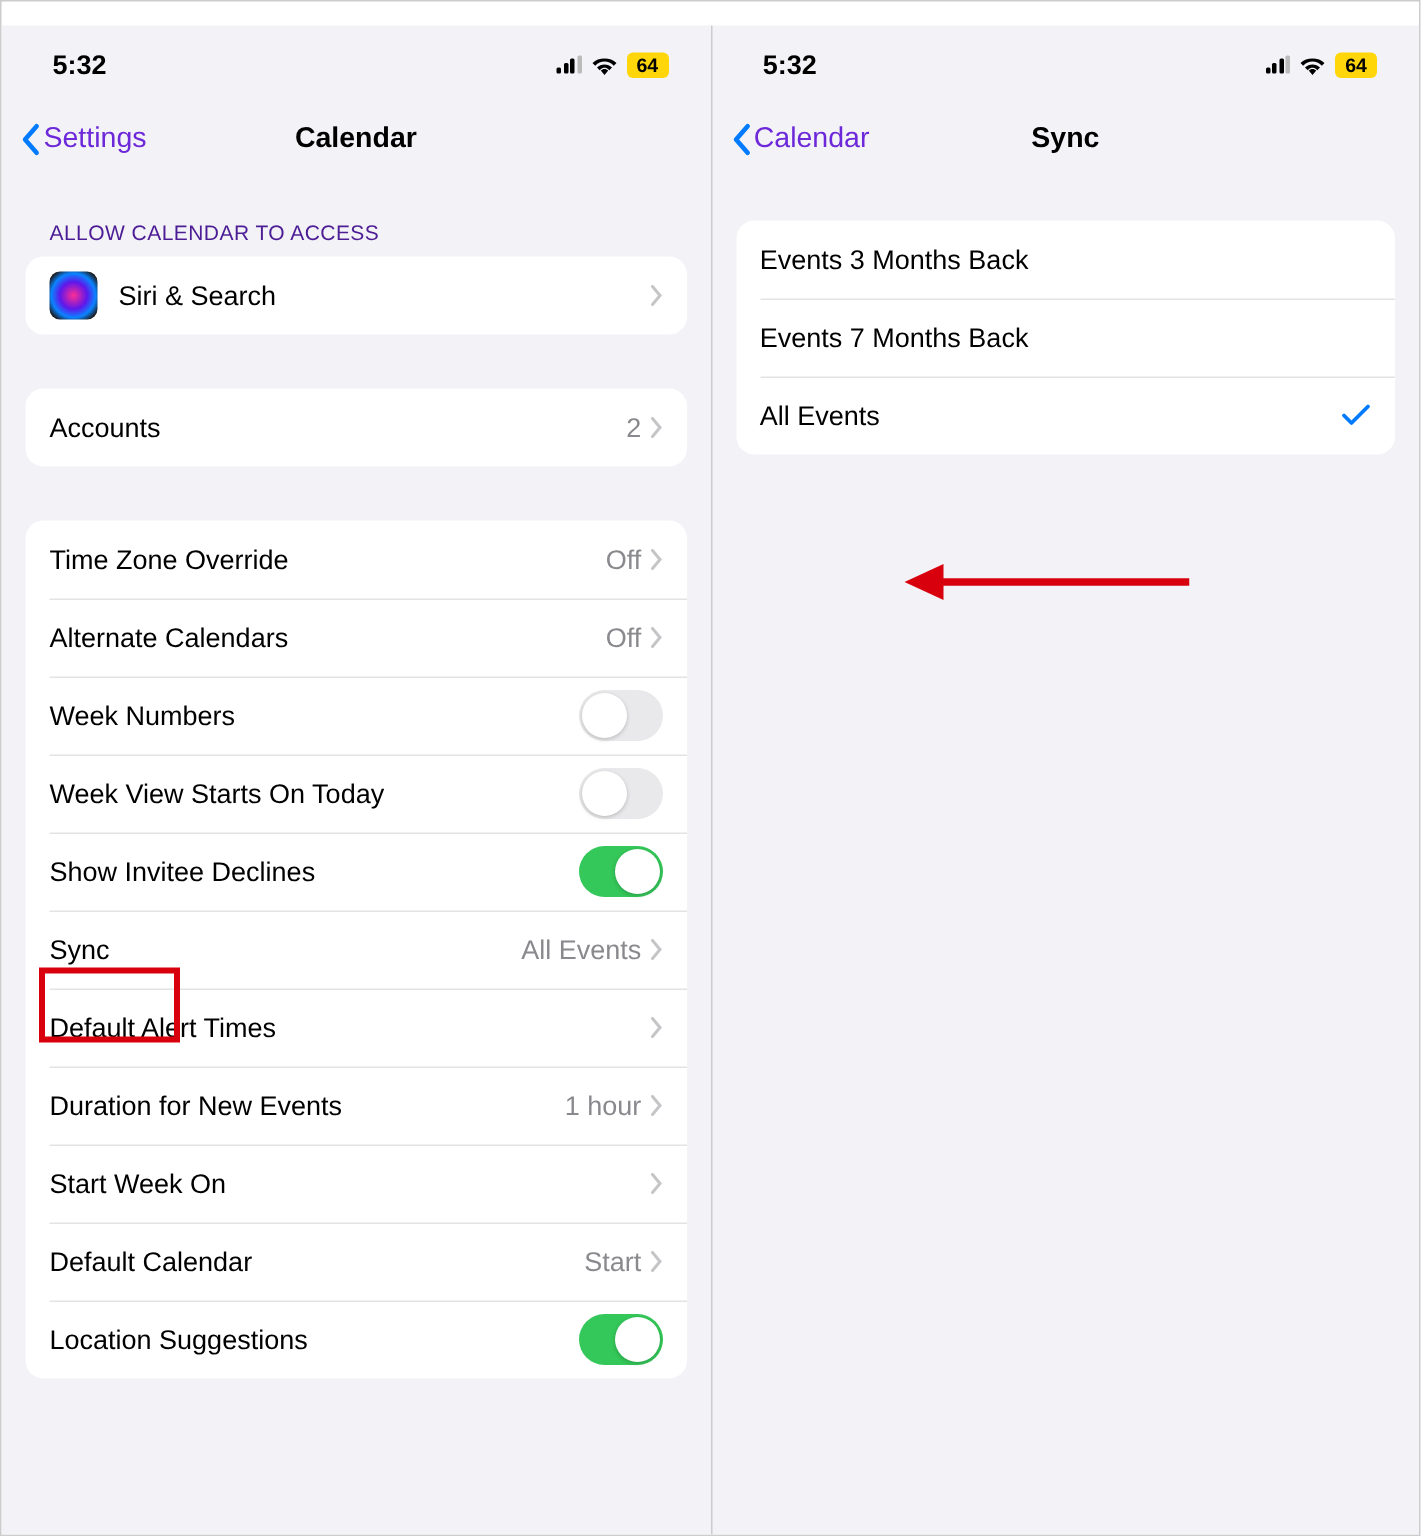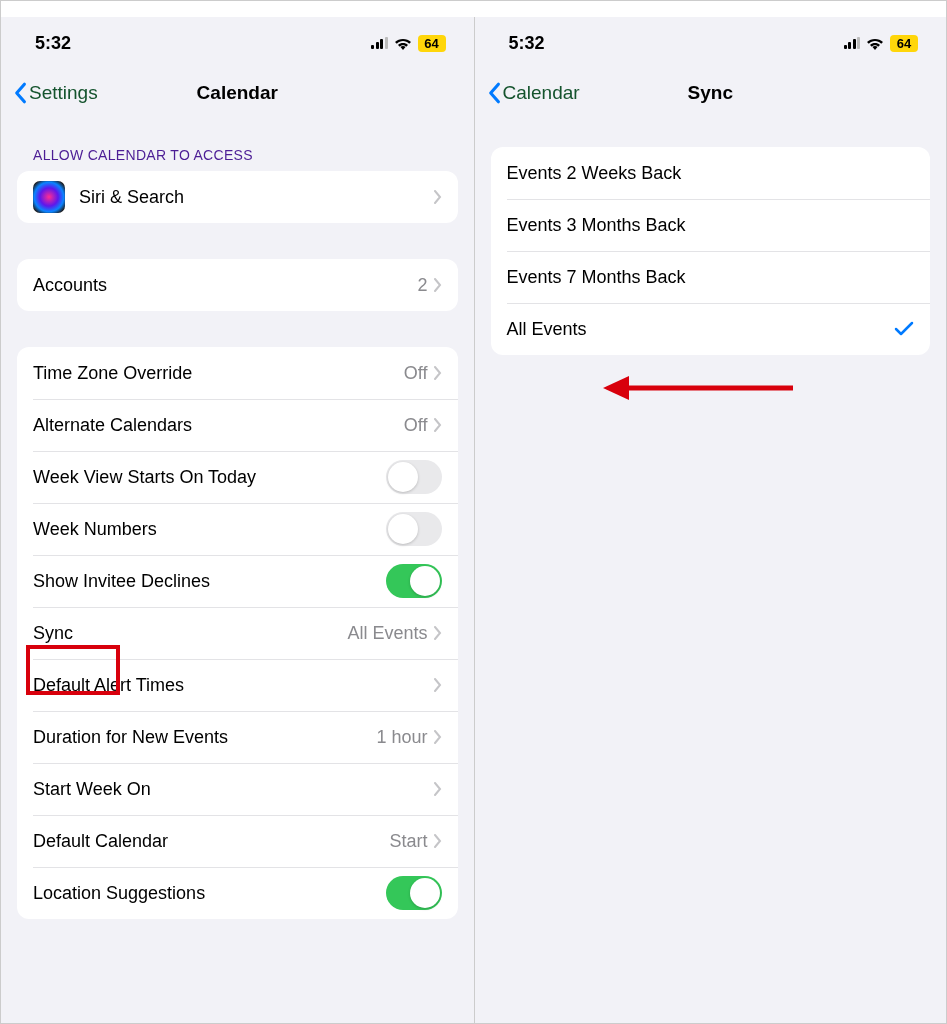--- a/index.html
+++ b/index.html
@@ -55,21 +55,21 @@
 .nav-header {
   height: 48px;
   display: flex;
   align-items: center;
   position: relative;
   padding: 0 12px;
 }
 .back-btn {
   display: flex;
   align-items: center;
-  color: #14532d;
+  color: #6d28d9;
   font-size: 19px;
   gap: 2px;
 }
 .back-chevron { width: 14px; height: 22px; }
 .nav-title {
   position: absolute;
   left: 0; right: 0;
   text-align: center;
   font-weight: 600;
   font-size: 19px;
@@ -242,25 +242,25 @@
         </svg>
     </div>
     <div class="row">
       <span class="row-label">Alternate Calendars</span>
       <span class="row-value">Off</span>
       <svg class="chevron" viewBox="0 0 8 14">
           <path d="M1 1l5 6-5 6" stroke="currentColor" stroke-width="2" fill="none" stroke-linecap="round"></path>
         </svg>
     </div>
     <div class="row">
+      <span class="row-label">Week Numbers</span>
+      <div class="toggle"></div>
+    </div>
+    <div class="row">
       <span class="row-label">Week View Starts On Today</span>
-      <div class="toggle"></div>
-    </div>
-    <div class="row">
-      <span class="row-label">Week Numbers</span>
       <div class="toggle"></div>
     </div>
     <div class="row">
       <span class="row-label">Show Invitee Declines</span>
       <div class="toggle on"></div>
     </div>
     <div class="row">
       <span class="row-label">Sync</span>
       <span class="row-value">All Events</span>
       <svg class="chevron" viewBox="0 0 8 14">
@@ -330,23 +330,20 @@
         </svg>
       <span>Calendar</span>
     </div>
     <div class="nav-title">Sync</div>
   </div>
 
   <div style="height:30px"></div>
 
   <div class="group">
     <div class="row">
-      <span class="row-label">Events 2 Weeks Back</span>
-    </div>
-    <div class="row">
       <span class="row-label">Events 3 Months Back</span>
     </div>
     <div class="row">
       <span class="row-label">Events 7 Months Back</span>
     </div>
     <div class="row">
       <span class="row-label">All Events</span>
       <svg class="checkmark" viewBox="0 0 20 16">
           <path d="M2 8l5 5L18 2" stroke="#007aff" stroke-width="2.5" fill="none" stroke-linecap="round" stroke-linejoin="round"></path>
         </svg>

